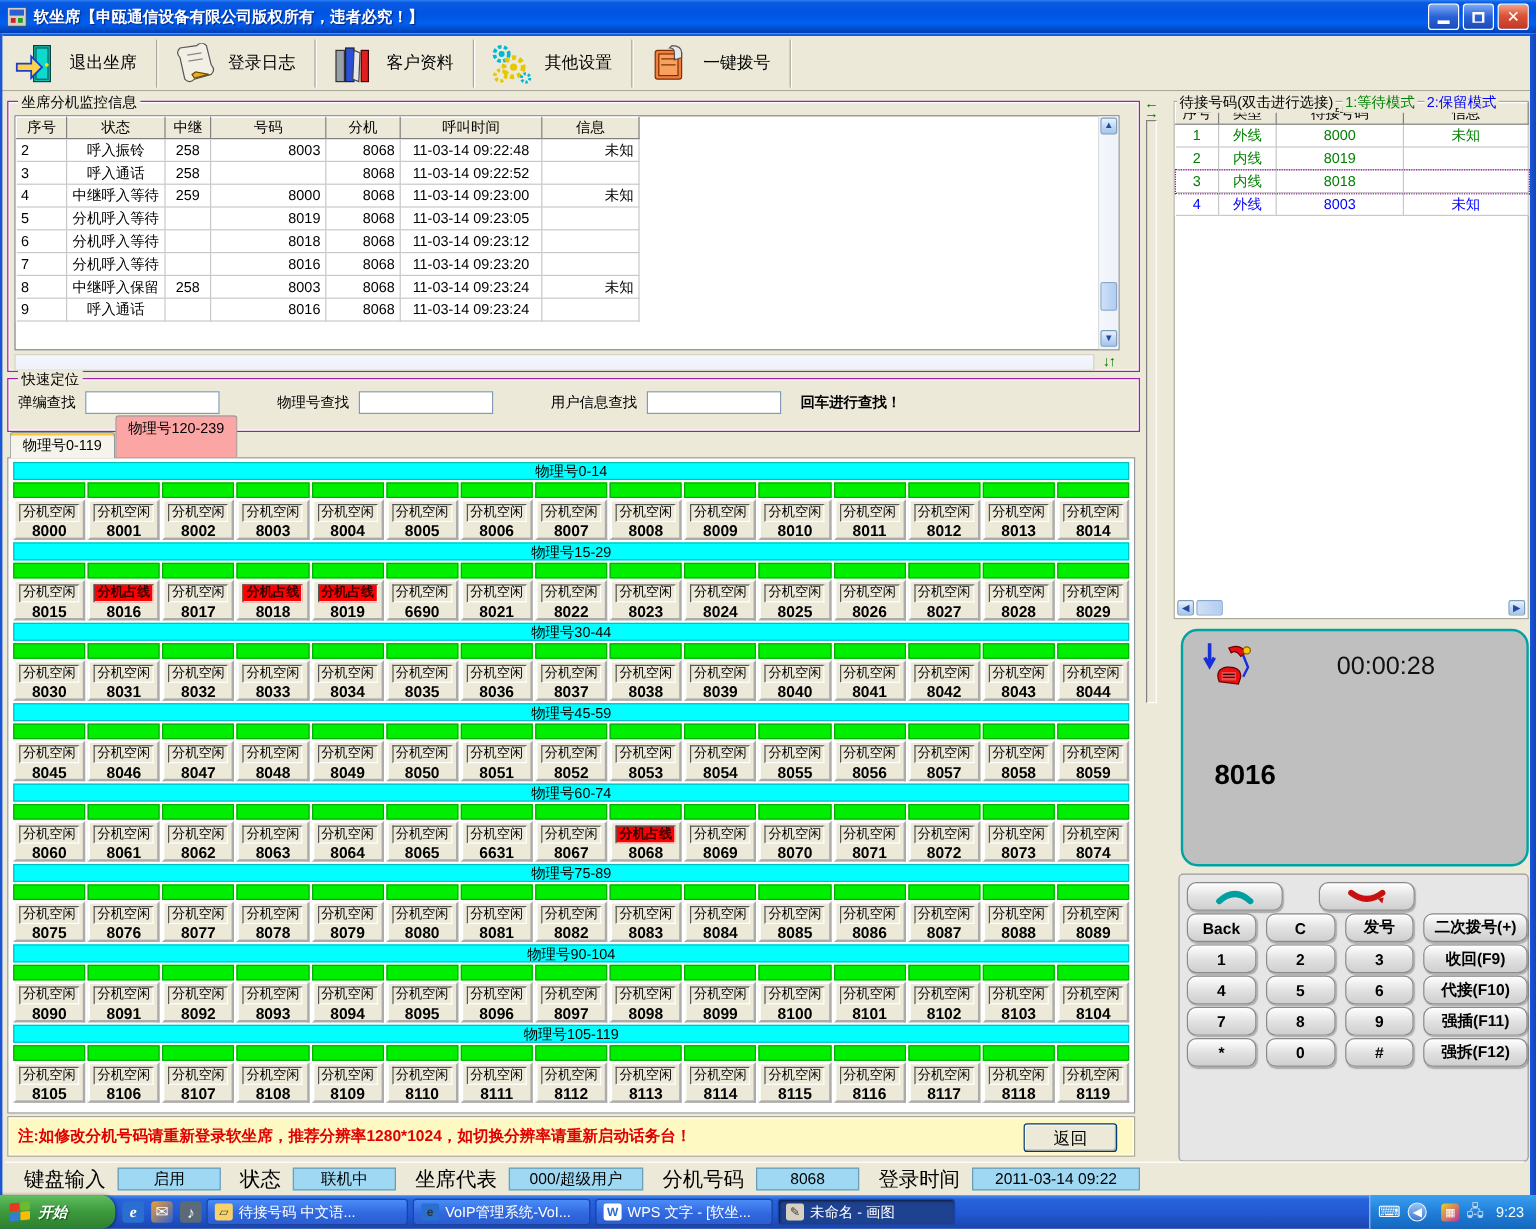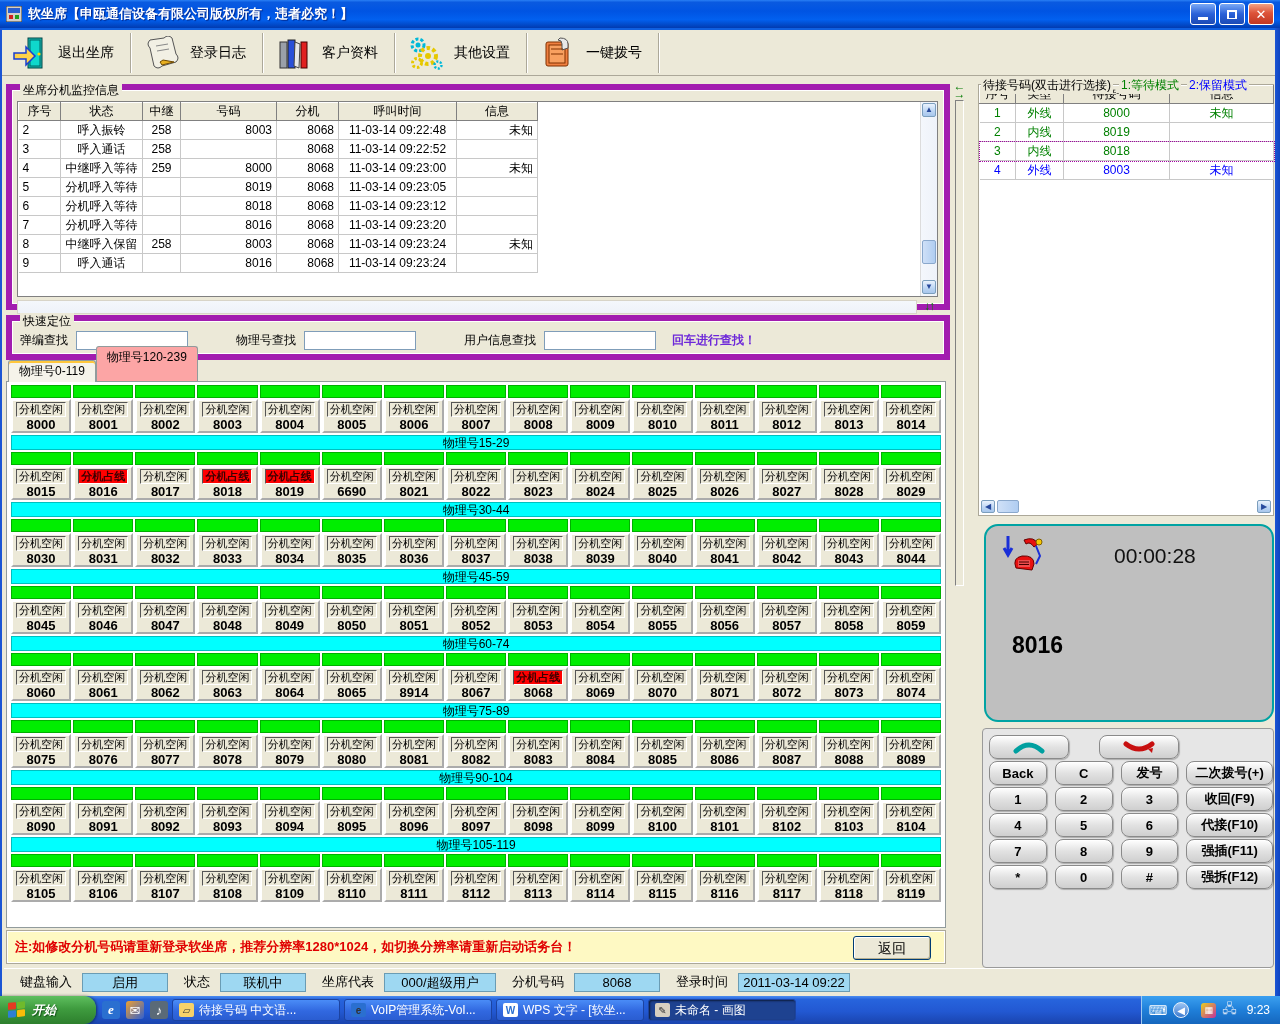--- a/index.html
+++ b/index.html
@@ -22,21 +22,21 @@
 
   
   #toolbar { position:absolute; left:2px; right:5px; top:28px; height:48px; background:#ECE9D8;
     border-top:2px solid #0f5fe0; border-bottom:1px solid #aca899; display:flex; align-items:center; }
   .tool-btn { display:flex; align-items:center; gap:10px; padding:4px 14px 4px 10px; height:42px; cursor:default; }
   .tool-btn span.lbl { font-size:14px; }
   .tool-sep { width:2px; height:40px; border-left:1px solid #aca899; border-right:1px solid #fff; margin:0 2px; }
   .tool-ic { width:36px; height:34px; }
 
   
-  .gbox { position:absolute; border:6px solid #a21caf; box-shadow:inset 0 0 0 1px #ffffff; }
+  .gbox { position:absolute; border:1px solid #a21caf; box-shadow:inset 0 0 0 1px #ffffff; }
   .gbox > .gtitle { position:absolute; top:-8px; left:8px; background:#ECE9D8; padding:0 3px; font-size:12px; }
 
   
   #monitor-area { left:4px; top:8px; width:944px; height:226px; }
   #monitor-table-wrap { position:absolute; left:5px; top:11px; width:921px; height:196px; background:#fff;
     border:1px solid #808080; overflow:hidden; }
   table.xptab { border-collapse:collapse; table-layout:fixed; background:#fff; }
   table.xptab th { background:#ECE9D8; border:1px solid; border-color:#fff #808080 #808080 #fff;
     font-weight:normal; font-size:12px; height:18px; padding:0 2px; }
   table.xptab td { border-right:1px solid #c8c8c8; border-bottom:1px solid #c8c8c8;
@@ -57,21 +57,21 @@
 
   
   #pending-area { left:976px; top:8px; width:296px; height:432px; background:#fff; border:1px solid #aca899; }
   #pending-title-row { position:absolute; top:-8px; left:2px; right:2px; display:flex; gap:6px; font-size:12px; }
   #pending-title-row span { background:#ECE9D8; padding:0 2px; white-space:nowrap; }
 
   
   #quick-area { left:4px; top:239px; width:944px; height:45px; }
   #quick-row { position:absolute; left:8px; top:10px; display:flex; align-items:center; }
   .q-input { width:112px; height:19px; border:1px solid #7f9db9; background:#fff; margin:0 8px 0 8px; }
-  .q-hint { color:#6d28d9; font-weight:bold; margin-left:8px; }
+  .q-hint { color:#000000; font-weight:bold; margin-left:8px; }
 
   
   #tabs { position:absolute; left:6px; top:284px; height:22px; display:flex; align-items:flex-end; }
   .tab { border:1px solid #919b9c; border-bottom:none; background:#ECE9D8; padding:2px 10px 3px 10px;
     border-radius:3px 3px 0 0; font-size:12px; position:relative; }
   .tab.active { background:#F5F3EA; height:22px; z-index:2; box-shadow:inset 0 2px 0 #ffc73c; }
   .tab.inactive { height:36px; background:#fca5a5;margin-top:44px; }
   #tabpage { position:absolute; left:4px; top:305px; width:940px; height:547px; background:#fff;
     border:1px solid #919b9c; padding:3px 4px; overflow:hidden; }
   .grp-head { background:#00ffff; border:1px solid #00c0c0; height:15px; text-align:center;
@@ -106,21 +106,21 @@
   .kp-row { display:flex; gap:8px; margin-bottom:2px; }
   .kp-btn { height:24px; border:1px solid #8a8a8a; border-radius:8px; font-weight:bold; font-size:13px;
     background:linear-gradient(180deg,#ffffff,#e2e2e2 50%,#cfcfcf); box-shadow:inset 0 1px 0 #fff,1px 1px 1px rgba(0,0,0,.25);
     display:flex; align-items:center; justify-content:center; }
   .kp-d { width:60px; } .kp-f { width:90px; } .kp-w { width:80px; }
   .kp-spacer { width:14px; }
 
   
   #statusbar { position:absolute; left:2px; right:5px; top:892px; height:27px; background:#ECE9D8;
     display:flex; align-items:center; gap:0; border-top:1px solid #fff; }
-  .st-label { margin-left:16px; margin-right:10px; font-size:13px; }
+  .st-label { margin-left:16px; margin-right:10px; font-size:17px; }
   .st-val { background:#9ed8f2; border:1px solid #6a9cb4; text-align:center; font-size:13px;
     height:19px; line-height:17px; }
 
   
   #content { position:absolute; left:2px; right:5px; top:76px; height:920px; background:#ECE9D8; }
   #border-right { position:absolute; right:0; top:28px; width:5px; height:968px;
     background:linear-gradient(90deg,#1b55d4,#0f45c0); }
   #border-left { position:absolute; left:0; top:28px; width:2px; height:968px; background:#1b55d4; }
 
   
@@ -409,20 +409,21 @@
       </div>
     </div>
 
     <div id="tabs">
       <div class="tab active">物理号0-119</div>
       <div class="tab inactive">物理号120-239</div>
     </div>
 
     <div id="tabpage">
       <div id="ext-grid">
+          <div class="grp-head">物理号0-14</div>
           <div class="grp-row">
             <div class="ext-cell">
               <div class="ext-green"></div>
               <div class="ext-body"><span class="ext-status">分机空闲</span><div class="ext-num">8000</div></div>
             </div>
             <div class="ext-cell">
               <div class="ext-green"></div>
               <div class="ext-body"><span class="ext-status">分机空闲</span><div class="ext-num">8001</div></div>
             </div>
             <div class="ext-cell">
@@ -688,21 +689,21 @@
             <div class="ext-cell">
               <div class="ext-green"></div>
               <div class="ext-body"><span class="ext-status">分机空闲</span><div class="ext-num">8064</div></div>
             </div>
             <div class="ext-cell">
               <div class="ext-green"></div>
               <div class="ext-body"><span class="ext-status">分机空闲</span><div class="ext-num">8065</div></div>
             </div>
             <div class="ext-cell">
               <div class="ext-green"></div>
-              <div class="ext-body"><span class="ext-status">分机空闲</span><div class="ext-num">8914</div></div>
+              <div class="ext-body"><span class="ext-status">分机空闲</span><div class="ext-num">6631</div></div>
             </div>
             <div class="ext-cell">
               <div class="ext-green"></div>
               <div class="ext-body"><span class="ext-status">分机空闲</span><div class="ext-num">8067</div></div>
             </div>
             <div class="ext-cell">
               <div class="ext-green"></div>
               <div class="ext-body"><span class="ext-status busy">分机占线</span><div class="ext-num">8068</div></div>
             </div>
             <div class="ext-cell">
@@ -996,21 +997,21 @@
     <div id="statusbar">
         <span class="st-label">键盘输入</span>
         <span class="st-val" style="width: 86px;">启用</span>
         <span class="st-label">状态</span>
         <span class="st-val" style="width: 86px;">联机中</span>
         <span class="st-label">坐席代表</span>
         <span class="st-val" style="width: 112px;">000/超级用户</span>
         <span class="st-label">分机号码</span>
         <span class="st-val" style="width: 86px;">8068</span>
         <span class="st-label">登录时间</span>
-        <span class="st-val" style="width: 112px;">2011-03-14 09:22</span>
+        <span class="st-val" style="width: 140px;">2011-03-14 09:22</span>
       </div>
   </div>
 
   <div id="border-left"></div>
   <div id="border-right"></div>
 
   <div id="taskbar">
     <div id="start-btn">
       <span class="winflag">
         <i style="background:#e33a21"></i>

